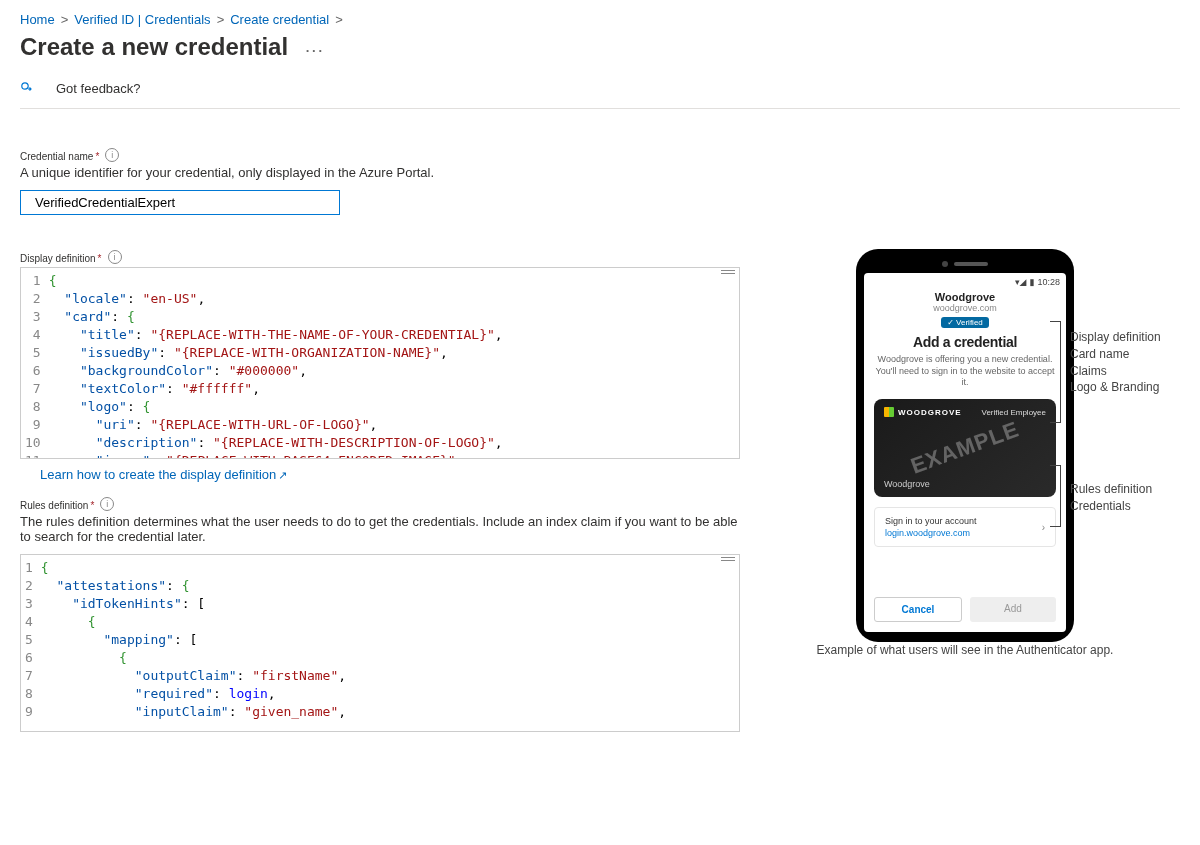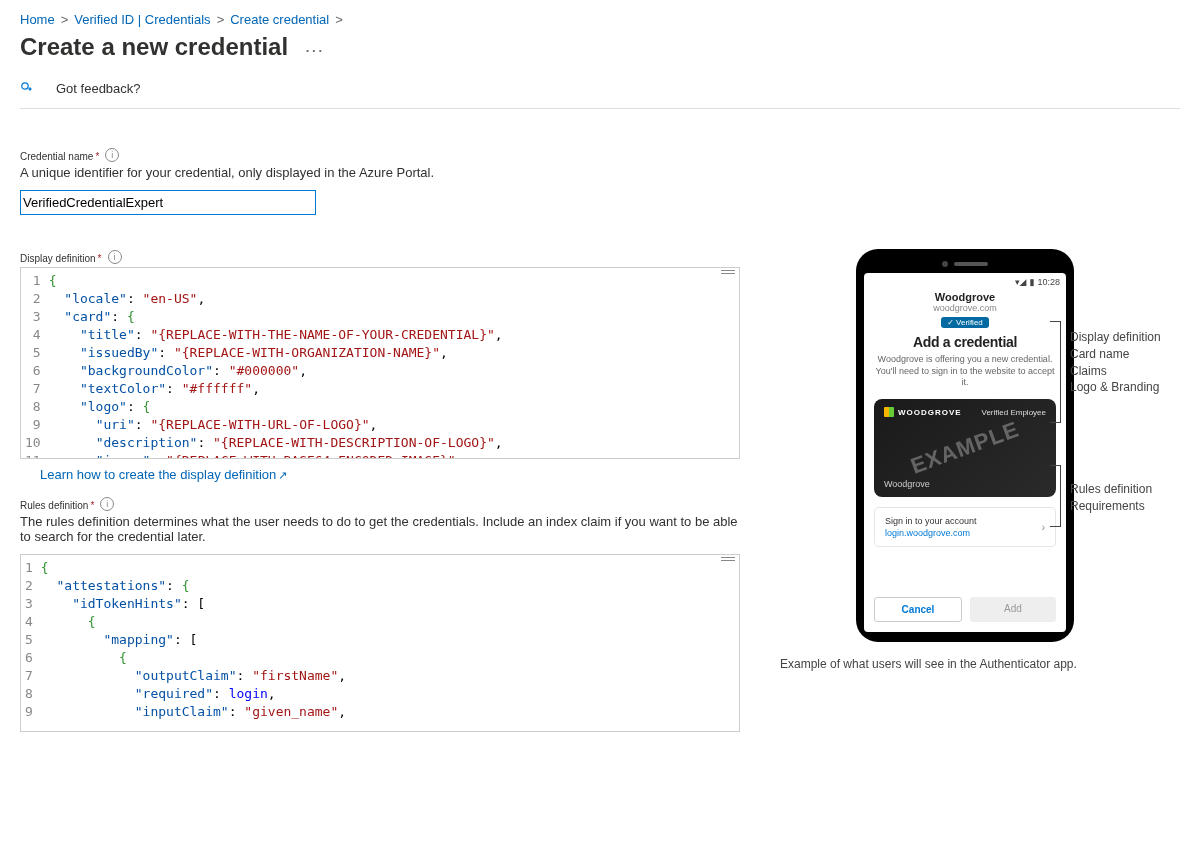--- a/index.html
+++ b/index.html
@@ -18,21 +18,21 @@
   .feedback-bar { border-bottom:1px solid #e1dfdd; padding:10px 0 8px 0; }
   .feedback-link { color:#323130; text-decoration:none; cursor:pointer; display:inline-flex; align-items:flex-start; gap:20px; font-size:13px;}
   .feedback-link .icon { color:#0078d4; }
   .main-layout { display:flex; gap:40px; align-items:flex-start; margin-top:40px;}
   .form-col { flex:0 0 720px; }
   .preview-col { flex:0 0 370px; padding-top:100px; position:relative;}
   .section-label { font-weight:400; font-size:10px; color:#323130; }
   .section-label .req { color:#a4262c; margin-left:2px;}
   .info-icon { display:inline-block; width:12px; height:12px; border:1px solid #888; border-radius:50%; font-size:9px; line-height:12px; text-align:center; color:#888; margin-left:4px; position:relative; top:-1px;}
   .section-desc { font-size:13px; color:#323130; margin:2px 0 10px 0;}
-  .text-input { width:290px; padding:4px 2px; border:1px solid #0078d4; font-family:inherit; font-size:13px;}
+  .text-input { width:290px; padding:4px 14px; border:1px solid #0078d4; font-family:inherit; font-size:13px;}
   .section { margin-bottom:36px;}
   .sec-head { display:flex; align-items:center; gap:2px; margin-bottom:2px; }
   .sec-head .section-label { font-weight:400;}
   .code-editor { border:1px solid #ccc; background:#fff; position:relative; font-family: Consolas, monospace; font-size:13px; height:190px; overflow:hidden;}
   .code-editor.short { height:176px;}
   .code-content { display:flex; }
   .gutter { background:#fff; color:#237893; text-align:right; padding:4px 8px 4px 4px; user-select:none; border-right: none;}
   .gutter div { height:18px; line-height:18px; color:#888;}
   .code-lines { padding:4px 0; }
   .code-lines div { height:18px; line-height:18px; white-space:pre;}
@@ -70,21 +70,21 @@
   .card-type { font-size:8px; color:#ddd;}
   .card-bottom { position:absolute; bottom:8px; left:10px; font-size:9px; color:#ccc;}
   .signin-box { margin:0 10px 10px 10px; border:1px solid #e5e5e5; border-radius:4px; padding:8px 10px; display:flex; justify-content:space-between; align-items:center;}
   .signin-box .t1 { font-size:9px; color:#333; display:block;}
   .signin-box .t2 { font-size:9px; color:#0078d4; display:block; margin-top:2px;}
   .signin-box .chev { color:#888; font-size:10px;}
   .btn-row { display:flex; gap:8px; padding:10px; justify-content:space-between;}
   .pbtn { flex:1; text-align:center; font-size:10px; padding:6px 0; border-radius:3px;}
   .pbtn.cancel { border:1px solid #ccc; color:#0078d4; font-weight:600;}
   .pbtn.add { background:#eee; color:#999; }
-  .caption { font-size:12px; color:#444; margin-top:14px; line-height:1.4;}
+  .caption { text-align:center; font-size:12px; color:#444; margin-top:0; line-height:1.4;}
   
   .anno { position:absolute; font-size:12px; color:#444; line-height:1.4;}
   .anno .bracket { position:absolute; border-right:1px solid #444; border-top:1px solid #444; border-bottom:1px solid #444; width:10px;}
 </style>
 </head>
 <body>
 
 <nav class="breadcrumb">
   <a>Home</a>
   <span class="sep">&gt;</span>
@@ -260,18 +260,18 @@
         <div>Display definition</div>
         <div>Card name</div>
         <div>Claims</div>
         <div>Logo &amp; Branding</div>
       </div>
       <span class="bracket" style="left:-20px; top:-8px; height:100px;"></span>
     </div>
     <div class="anno" style="top:332px; left:290px; width:110px;">
       <div style="font-weight:400;">
         <div>Rules definition</div>
-        <div>Requirements</div>
+        <div>Credentials</div>
       </div>
       <span class="bracket" style="left:-20px; top:-16px; height:60px;"></span>
     </div>
   </div>
 </div>
 
 </body></html>

